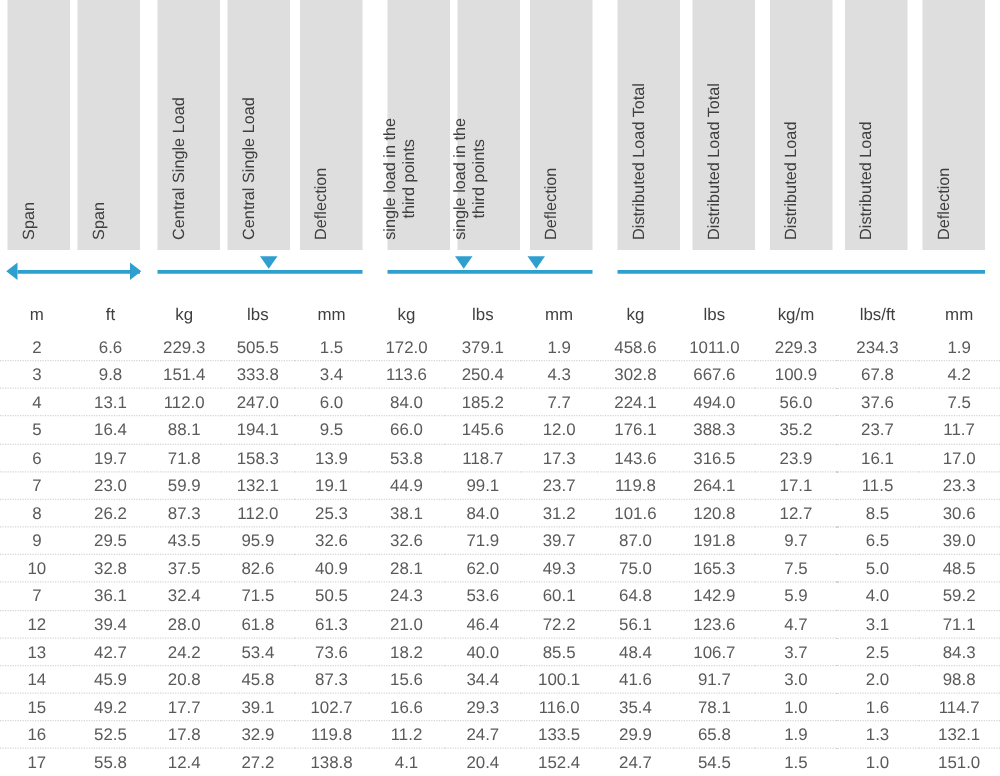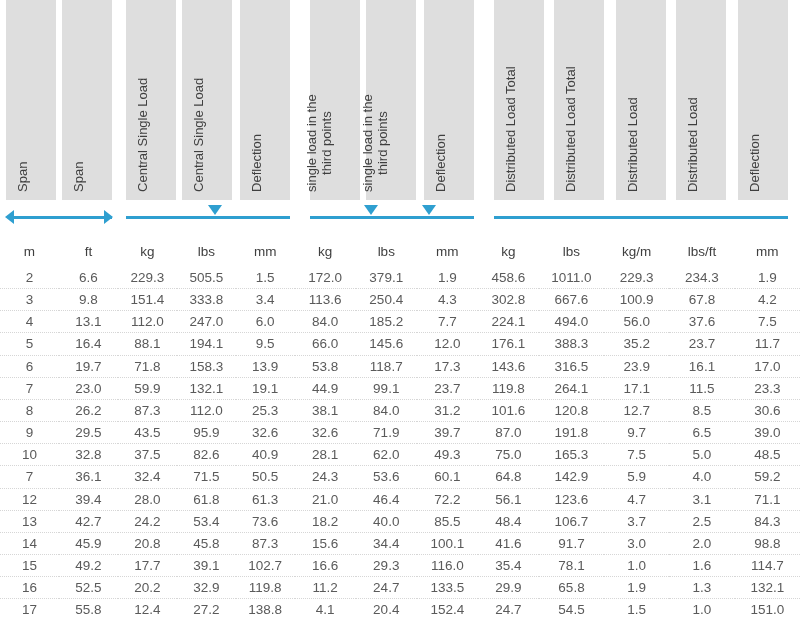--- a/index.html
+++ b/index.html
@@ -437,21 +437,21 @@
           <td>116.0</td>
           <td>35.4</td>
           <td>78.1</td>
           <td>1.0</td>
           <td>1.6</td>
           <td>114.7</td>
         </tr>
         <tr>
           <td>16</td>
           <td>52.5</td>
-          <td>20.2</td>
+          <td>17.8</td>
           <td>32.9</td>
           <td>119.8</td>
           <td>11.2</td>
           <td>24.7</td>
           <td>133.5</td>
           <td>29.9</td>
           <td>65.8</td>
           <td>1.9</td>
           <td>1.3</td>
           <td>132.1</td>

